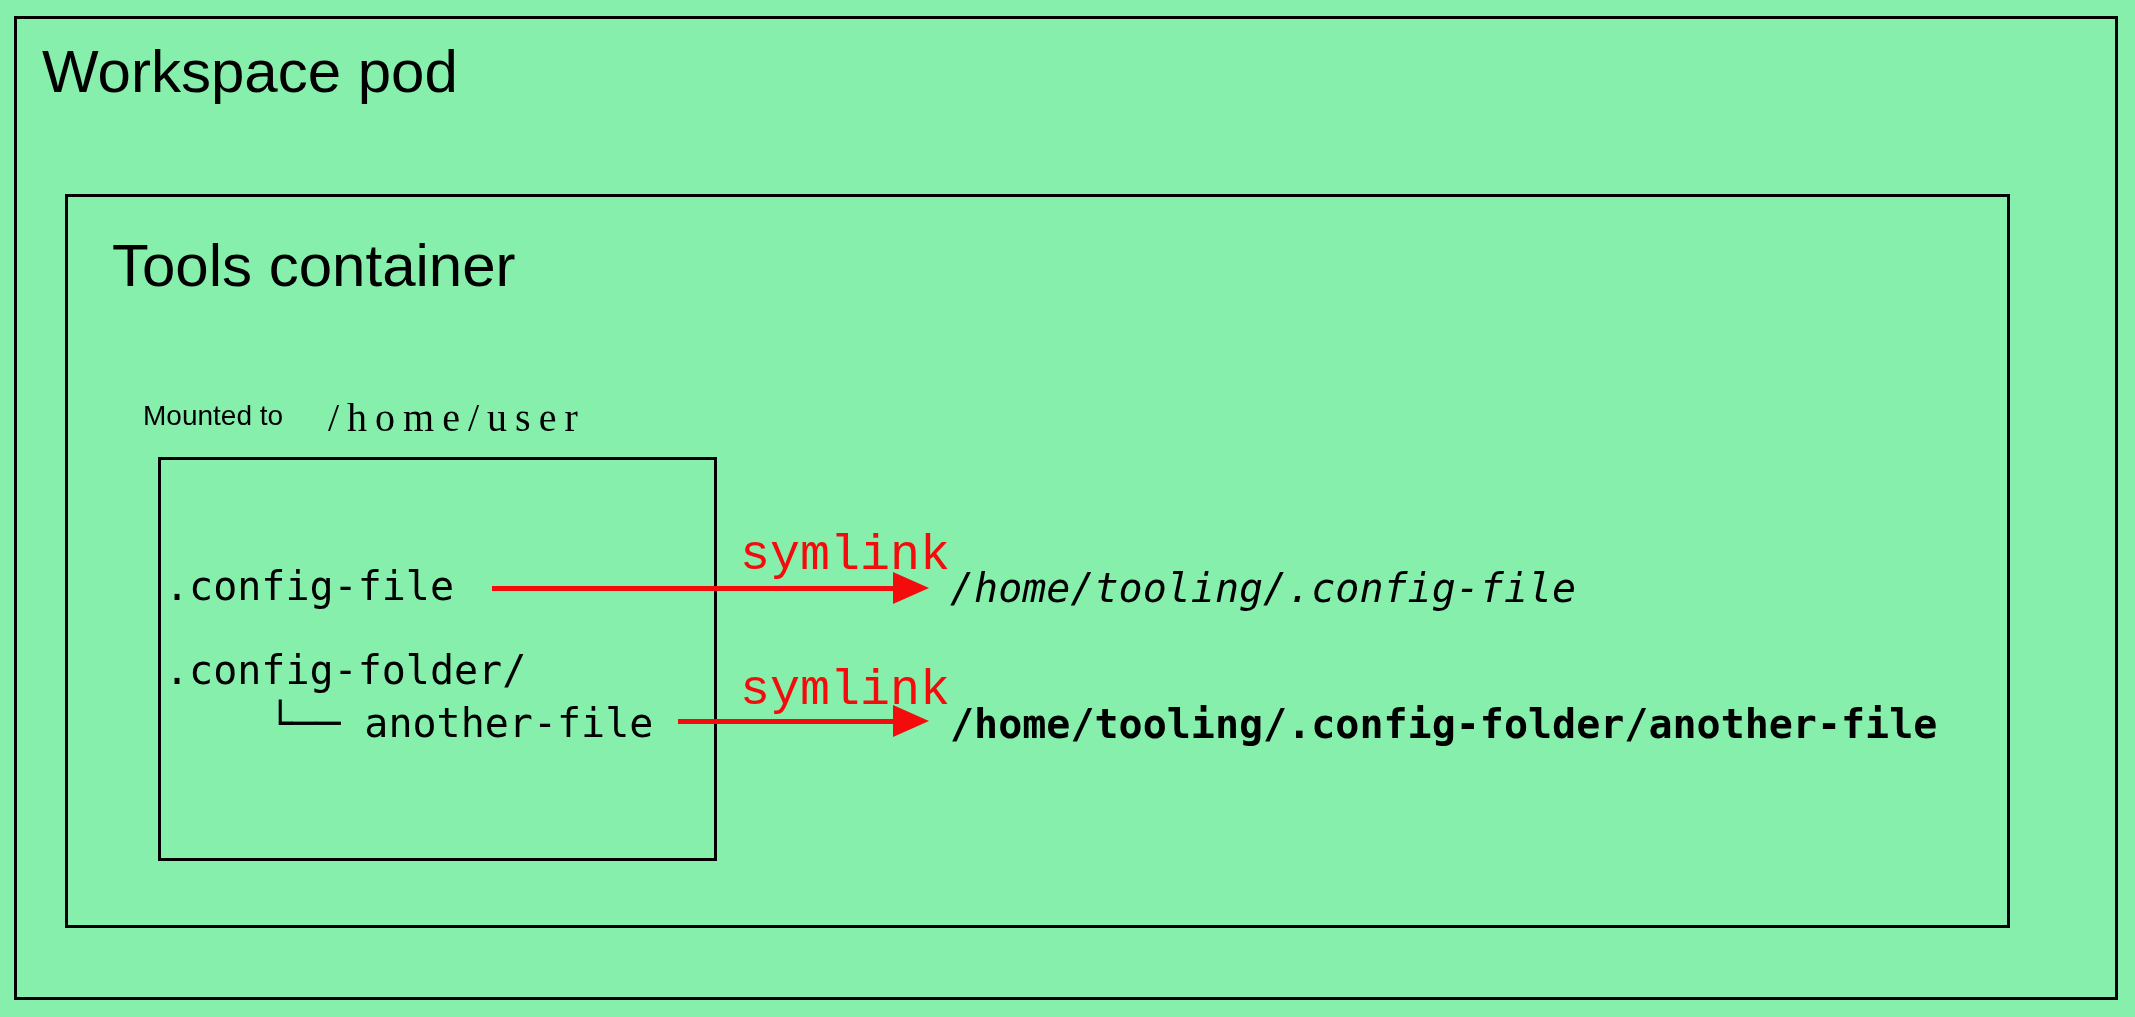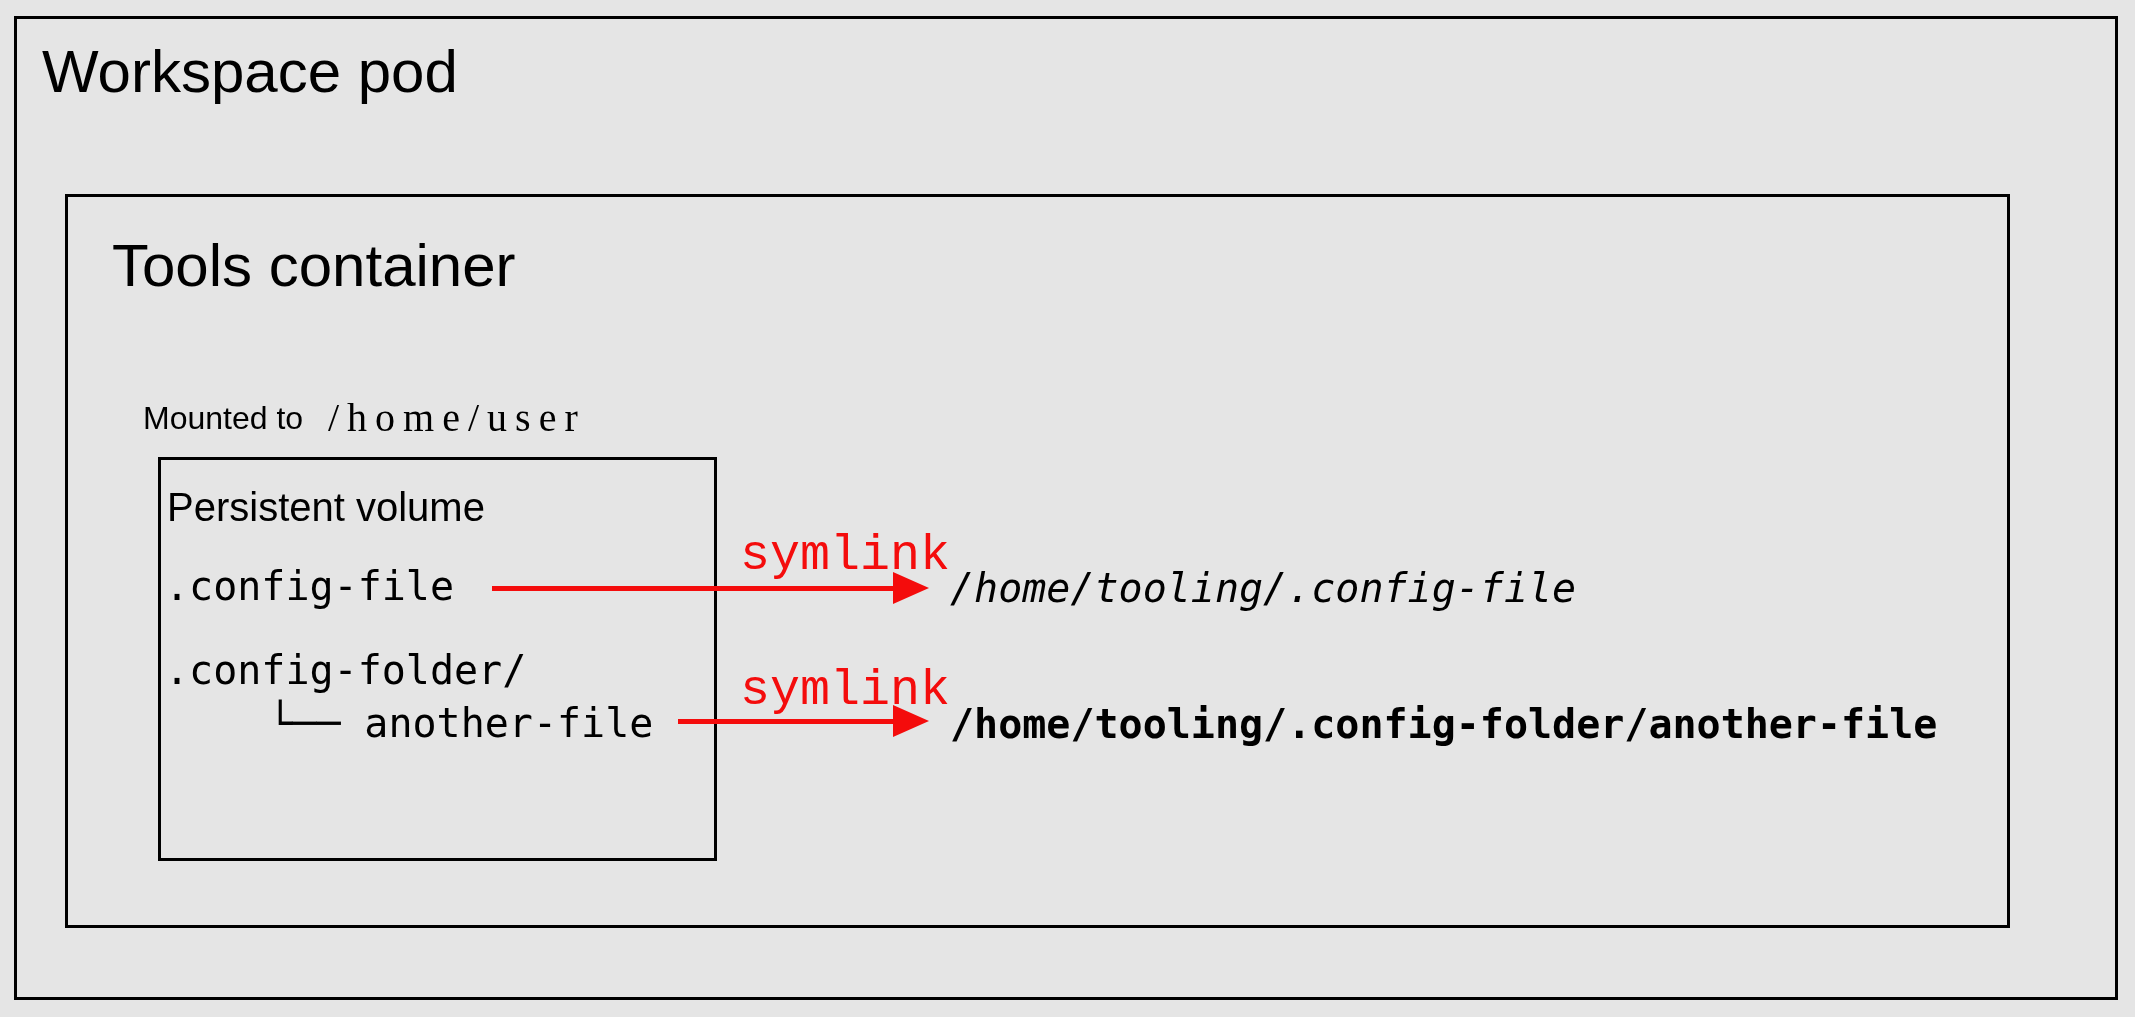--- a/index.html
+++ b/index.html
@@ -13,51 +13,50 @@
   }
   .abs{position:absolute;line-height:1;white-space:pre;}
   .box{
     position:absolute;
     border:3px solid var(--ink,#000);
     background:transparent;
     box-sizing:border-box;
   }
   .title-xl{font-size:60px;}
   .title-md{font-size:40px;}
-  .label-sm{font-size:32px;}
+  .label-sm{font-size:28px;}
   .mono{font-family:"DejaVu Sans Mono", monospace;font-size:40px;}
   .mono-spaced{letter-spacing:8px;}
   .red-text{color:var(--red,#f40c0c);font-size:50px;font-family:Liberation Mono, monospace;}
   .arrow-line{
     position:absolute;height:5px;
     background:var(--red,#f40c0c);
   }
   .arrow-head{
     position:absolute;width:0;height:0;
     border-top:16px solid transparent;
     border-bottom:16px solid transparent;
     border-left:36px solid var(--red,#f40c0c);
   }
 </style>
 </head>
 <body>
 
-<div id="stage" style="background: #e5e5e5;">
+<div id="stage" style="background: #86efac;">
 
   <div class="box" style="left:14px;top:16px;width:2104px;height:984px;"></div>
   <div class="abs title-xl" style="left:42px;top:42px;">Workspace pod</div>
 
   <div class="box" style="left:65px;top:194px;width:1945px;height:734px;"></div>
   <div class="abs title-xl" style="left:112px;top:236px;">Tools container</div>
 
   <div class="abs label-sm" style="left:143px;top:402px;">Mounted to</div>
   <div class="abs mono mono-spaced" style="left:328px;top:398px;font-family:Liberation Serif, serif;">/home/user</div>
 
   <div class="box" style="left:158px;top:457px;width:559px;height:404px;"></div>
-  <div class="abs title-md" style="left:167px;top:487px;">Persistent volume</div>
   <div class="abs mono" style="left:165px;top:566px;">.config-file</div>
   <div class="abs mono" style="left:165px;top:650px;text-align:right;">.config-folder/</div>
   <div class="abs mono" style="left:268px;top:703px;">└── another-file</div>
 
   <div class="abs red-text" style="left:740px;top:531px;">symlink</div>
   <div class="arrow-line" style="left:492px;top:586px;width:403px;"></div>
   <div class="arrow-head" style="left:893px;top:572px;"></div>
   <div class="abs mono" style="left:950px;top:568px;font-style:italic;">/home/tooling/.config-file</div>
 
   <div class="abs red-text" style="left:740px;top:666px;">symlink</div>

